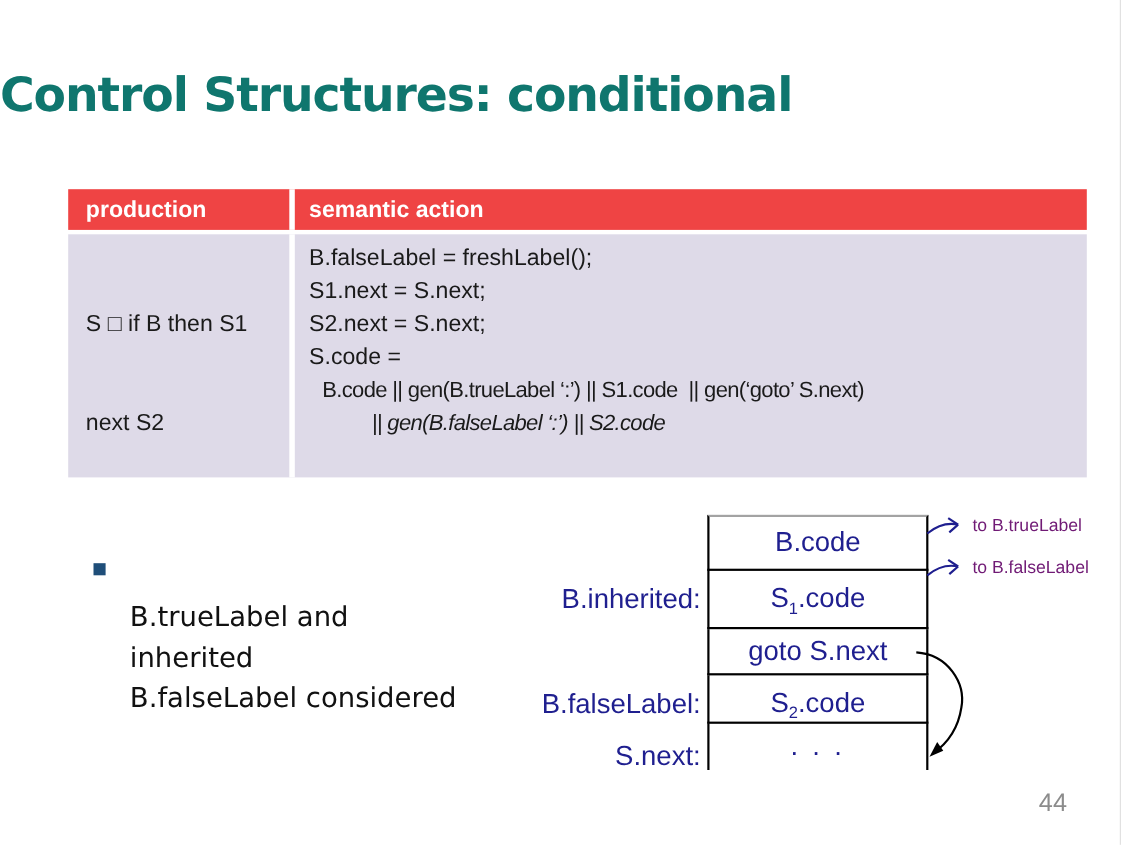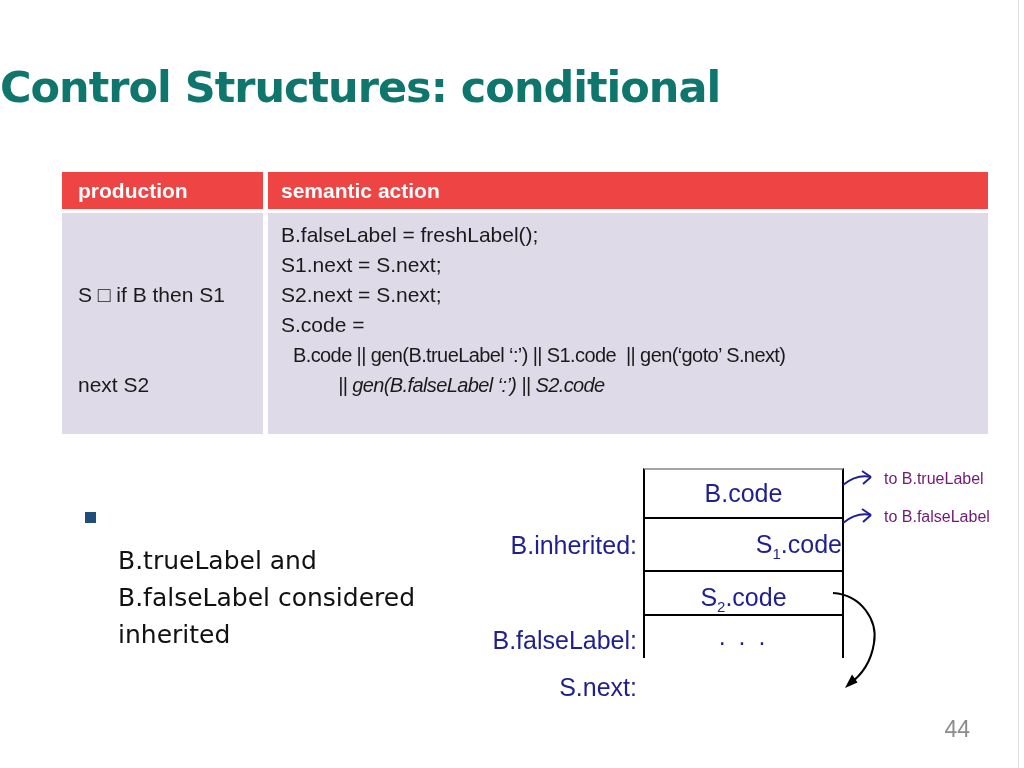--- a/index.html
+++ b/index.html
@@ -46,21 +46,21 @@
                  font-size:25px; line-height:37px; color:#111111;margin-top:46px; }
 
   
   .dstack { position:absolute; left:643px; top:468px; width:201px; }
   .dbox { border:2px solid #000000; border-top:none;
           text-align:center; color:#1F1F8F; font-size:25px; }
   .dbox.first { border-top:2px solid #a3a3a3; }
   .dbox.open  { border-bottom:none; }
   .dbox sub { font-size:15px; }
   .b1 { height:51px; line-height:47px; }
-  .b2 { height:53px; line-height:51px;text-align:right; }
+  .b2 { height:53px; line-height:51px; }
   .b3 { height:42px; line-height:40px; }
   .b4 { height:44px; line-height:50px; }
   .b5 { height:42px; line-height:40px; letter-spacing:3px; }
 
   .dlabel { position:absolute; left:330px; width:307px; text-align:right;
             color:#1F1F8F; font-size:25px; line-height:30px; }
   .dl1 { top:530px; } .dl2 { top:625px; } .dl3 { top:672px; }
 
   .ann-text { position:absolute; left:884px; color:#701a75; font-size:16px; line-height:24px; }
   .an1 { top:467px; } .an2 { top:505px; }
@@ -99,27 +99,28 @@
       <div class="code-line">S.code =</div>
       <div class="code-line cond indent1">B.code || gen(B.trueLabel ‘:’) || S1.code  || gen(‘goto’ S.next)</div>
       <div class="code-line cond indent2">|| gen(B.falseLabel ‘:’) || S2.code</div>
     </div>
   </div>
 </div>
 
 <div class="bullet-square"></div>
 <div class="bullet-text">
   <div>B.trueLabel and</div>
+  <div>inherited</div>
   <div>B.falseLabel considered</div>
-  <div>inherited</div>
 </div>
 
 <div class="dstack">
   <div class="dbox first b1"><span>B.code</span><sub></sub><span></span></div>
   <div class="dbox b2"><span>S</span><sub>1</sub><span>.code</span></div>
+  <div class="dbox b3"><span>goto S.next</span><sub></sub><span></span></div>
   <div class="dbox b4"><span>S</span><sub>2</sub><span>.code</span></div>
   <div class="dbox b5 open"><span>. . .</span><sub></sub><span></span></div>
 </div>
 
 <div class="dlabel dl1">B.inherited:</div>
 <div class="dlabel dl2">B.falseLabel:</div>
 <div class="dlabel dl3">S.next:</div>
 
 <svg class="ann-arrow aa1" viewBox="0 0 36 22">
   <path d="M1,17 C11,9 20,7 29,9" fill="none" stroke="#1F1F8F" stroke-width="2"></path>

